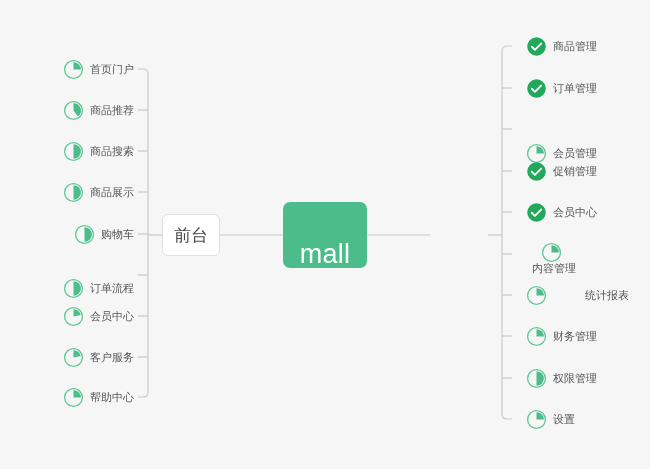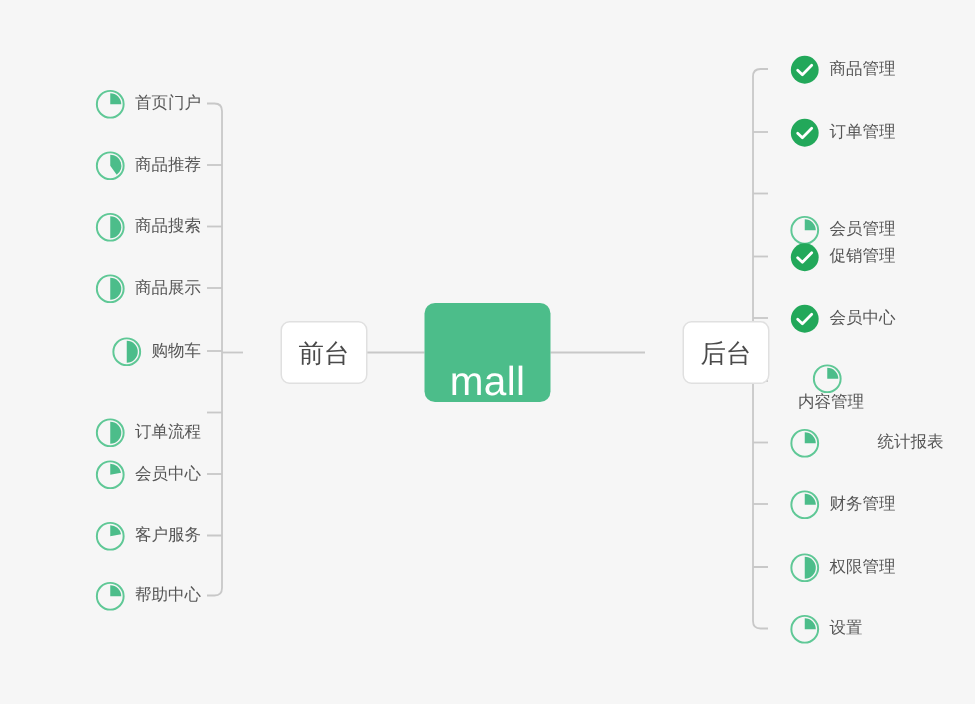--- a/index.html
+++ b/index.html
@@ -56,21 +56,20 @@
     top: 214px;
     width: 58px;
     height: 42px;
     background: #ffffff;
     border: 1px solid #e0e0e0;
     border-radius: 6px;
     display: flex;
     align-items: center;
     justify-content: center;
     box-sizing: border-box;
-    margin-left: 25px;
   }
   .branch-node.left  { left: 162px; }
   .branch-node.right { left: 430px; }
   .branch-node-label {
     color: #4a4a4a;
     font-size: 17px;
     line-height: 1;
   }
 
   
@@ -134,23 +133,20 @@
       <path d="M 488 235 H 502" fill="none" stroke="#c8c8c8" stroke-width="1.2" stroke-linecap="butt"></path>
     </svg>
 
   <div class="center-node">
     <span class="center-node-label">mall</span>
   </div>
 
   <div class="branch-node left">
     <span class="branch-node-label">前台</span>
   </div>
-  <div class="branch-node right">
-    <span class="branch-node-label">后台</span>
-  </div>
 
   <div id="leaf-layer">
       <div class="leaf leaf-left" style="top: 57px;">
         <svg class="leaf-icon" viewBox="0 0 24 24">
           <circle cx="12" cy="12" r="10.2" fill="none" stroke="#5fc896" stroke-width="1.5"></circle>
           <path d="M 12 12 L 12 3.5999999999999996 A 8.4 8.4 0 0 1 20.400 12.000 Z" fill="#4cbd8a"></path>
         </svg>
         <span class="leaf-label">首页门户</span>
       </div>
       <div class="leaf leaf-left" style="top: 98px;">

